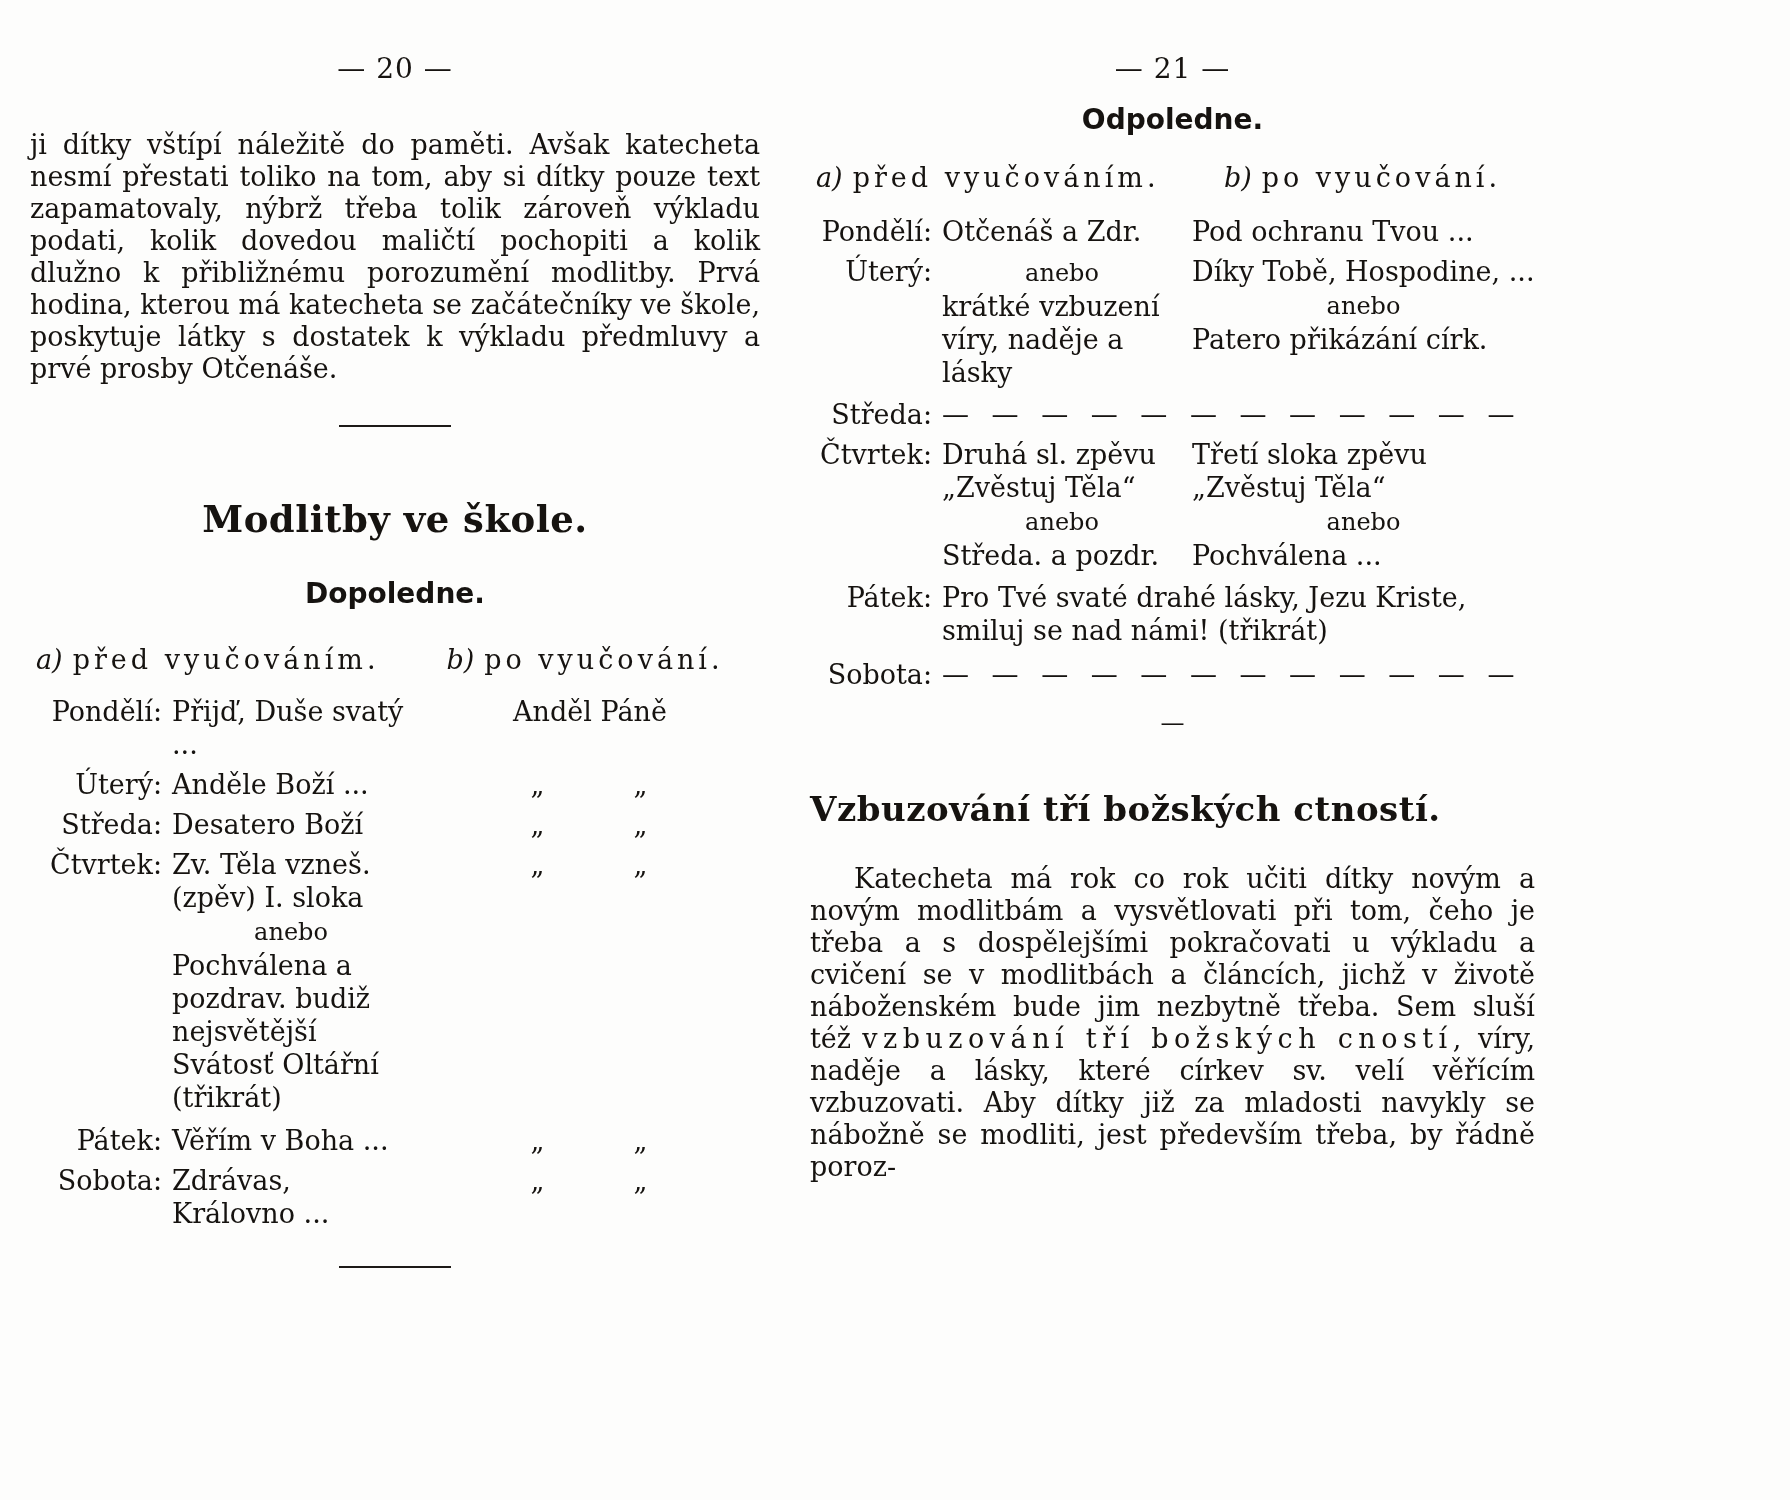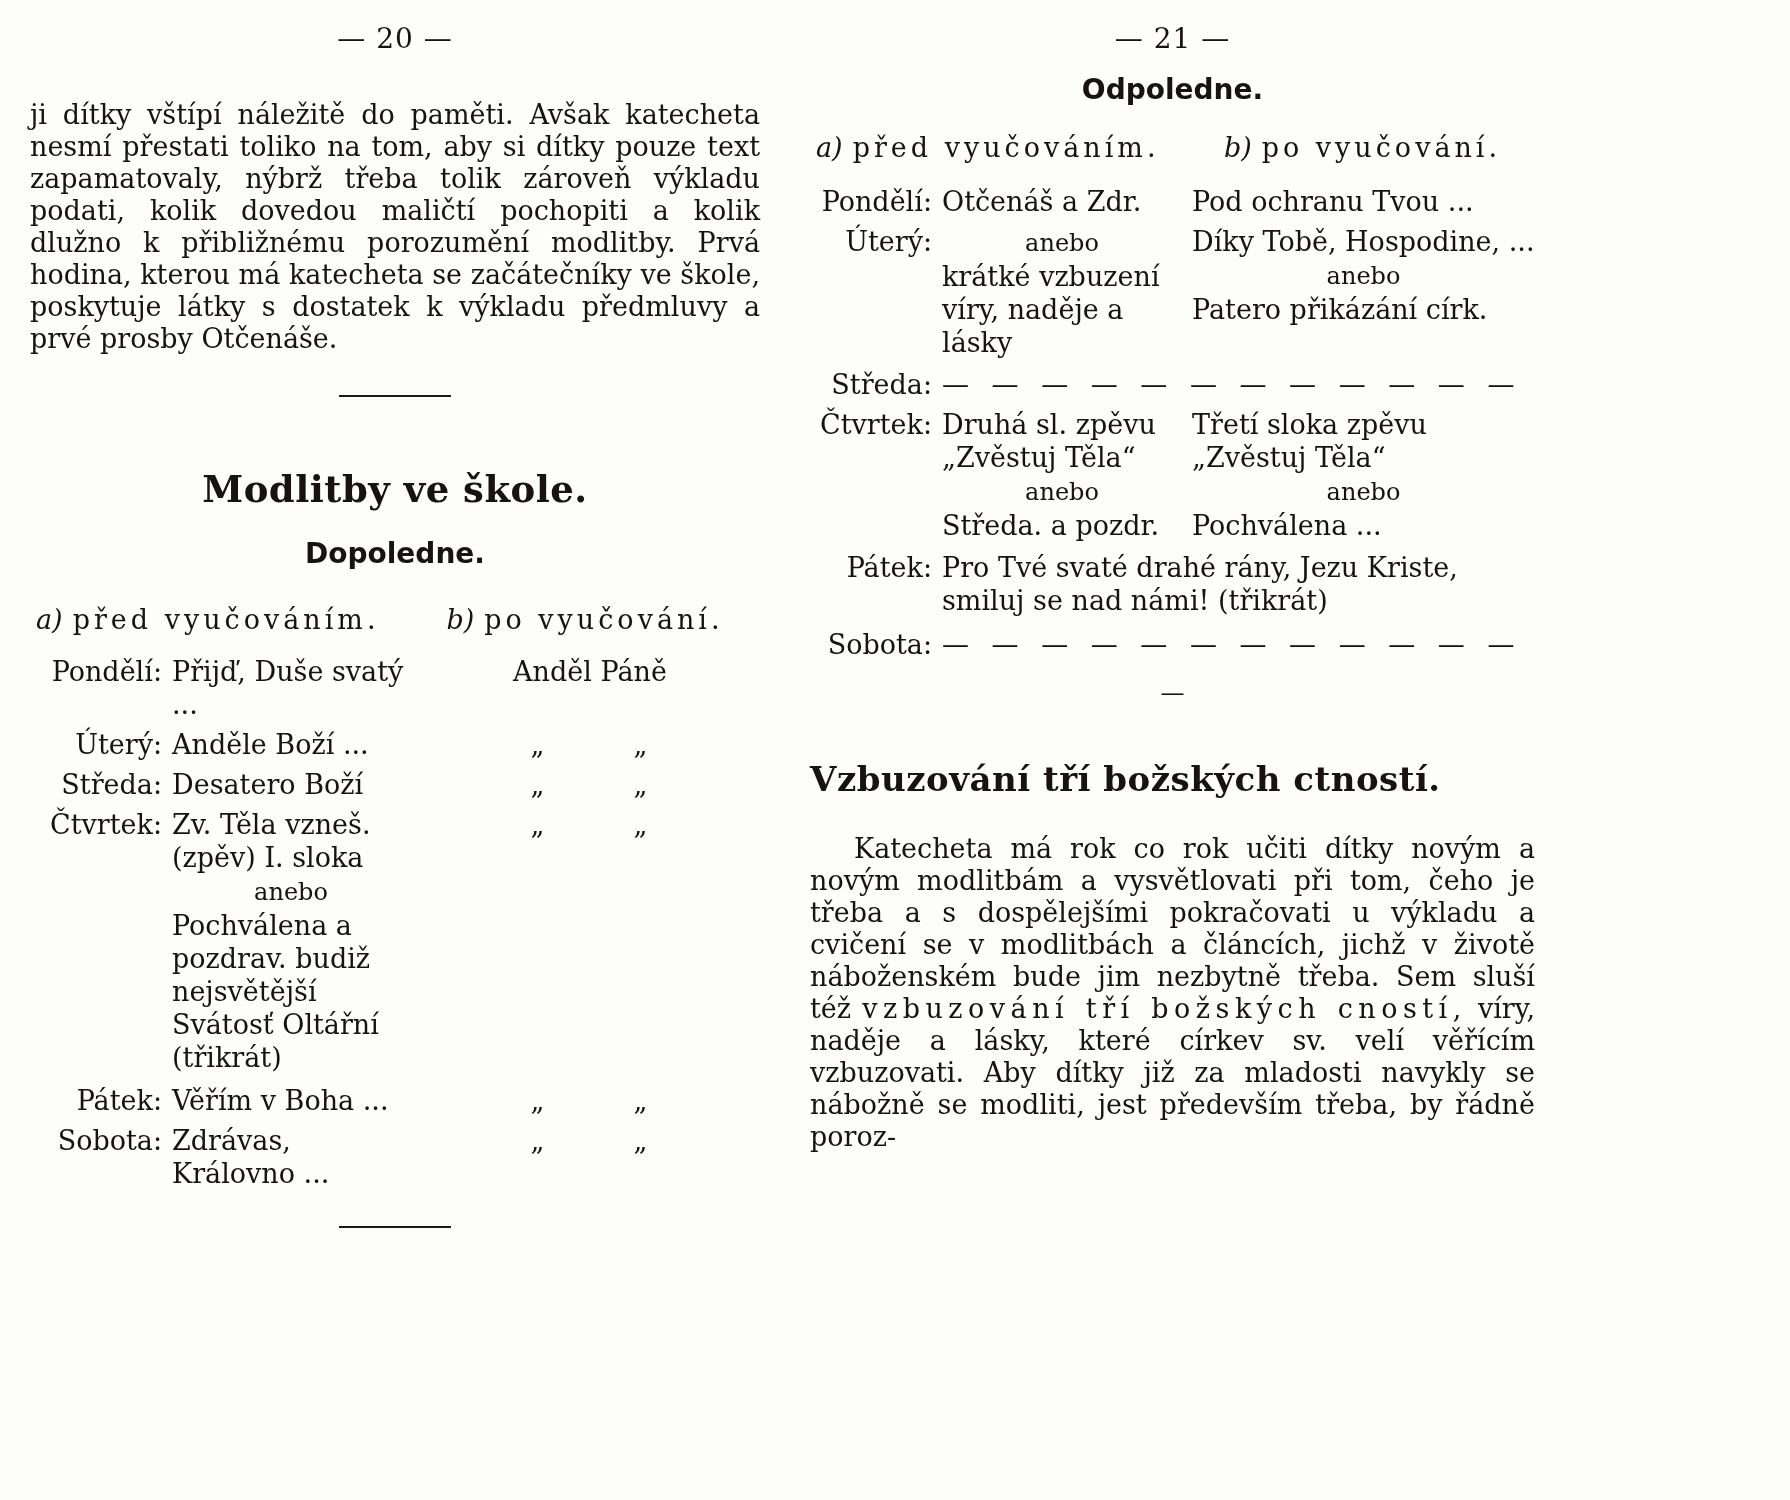--- a/index.html
+++ b/index.html
@@ -9,38 +9,38 @@
     color:#161310;
     font-family:"DejaVu Serif","Liberation Serif",serif;
     overflow:hidden;
   }
   .book { display:flex; width:1790px; height:1500px; }
   .page { position:relative; }
   .page-left  { width:730px; margin-left:30px; }
   .page-right { width:725px; margin-left:50px; }
 
   .page-number {
-    text-align:center; font-size:28px; margin-top:22px; letter-spacing:1px;
+    text-align:center; font-size:28px; margin-top:52px; letter-spacing:1px;
   }
 
   .intro {
     margin-top:44px; font-size:27px; line-height:32px; text-align:justify;
   }
 
   hr.rule {
     border:none; border-top:2px solid #1d1a17; width:112px; margin-left:auto; margin-right:auto;
   }
   .rule-1 { margin-top:40px; }
   .rule-2 { margin-top:36px; }
 
   .section-title {
     margin-top:70px; font-size:37px; font-weight:bold; text-align:center; letter-spacing:0.5px;
   }
   .subtitle {
-    margin-top:26px; font-size:28px; font-weight:bold; text-align:center;
+    margin-top:36px; font-size:28px; font-weight:bold; text-align:center;
     font-family:"DejaVu Sans","Liberation Sans",sans-serif;
   }
   .page-right .subtitle { margin-top:18px; }
 
   .cols-header {
     display:grid; grid-template-columns:380px 1fr; margin-top:34px;
     font-size:27px;
   }
   .page-left  .cols-header { margin-top:34px; }
   .page-right .cols-header { margin-top:26px; }
@@ -206,21 +206,21 @@
         </div>
         <div class="cell bcol">
           <div>Třetí sloka zpěvu „Zvěstuj Těla“</div>
           <div class="anebo">anebo</div>
           <div>Pochválena ...</div>
         </div>
       </div>
 
       <div class="srow row-fri-right">
         <div class="cell day">Pátek:</div>
-        <div class="cell span-rest">Pro Tvé svaté drahé rány, Jezu Kriste, smiluj se nad námi! (třikrát)</div>
+        <div class="cell span-rest">Pro Tvé svaté drahé lásky, Jezu Kriste, smiluj se nad námi! (třikrát)</div>
       </div>
 
       <div class="srow">
         <div class="cell day">Sobota:</div>
         <div class="cell span-rest dashrow">— — — — — — — — — — — — —</div>
       </div>
 
     </div>
 
     <div class="sep-dash">—</div>

